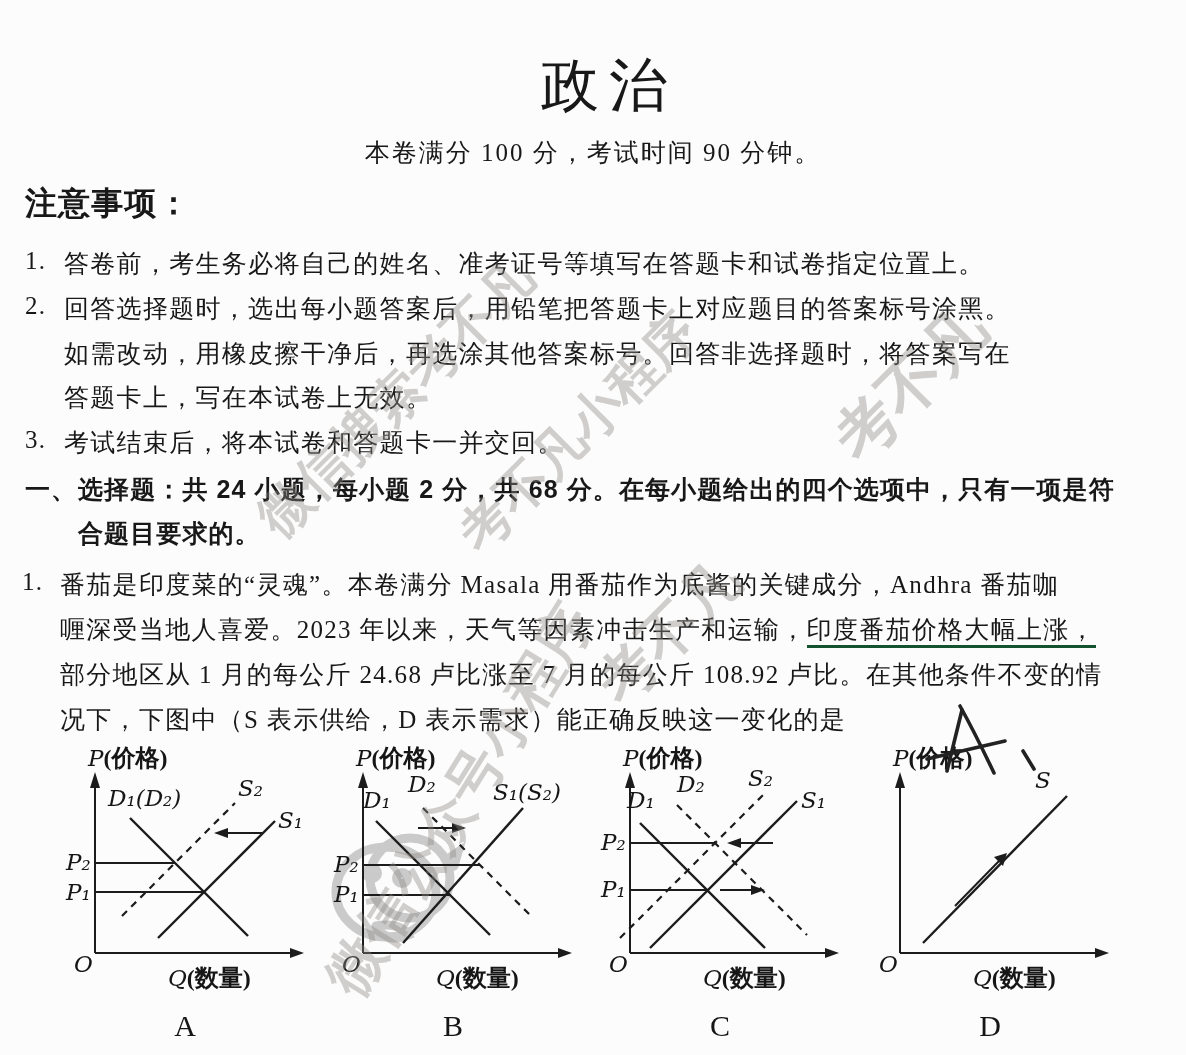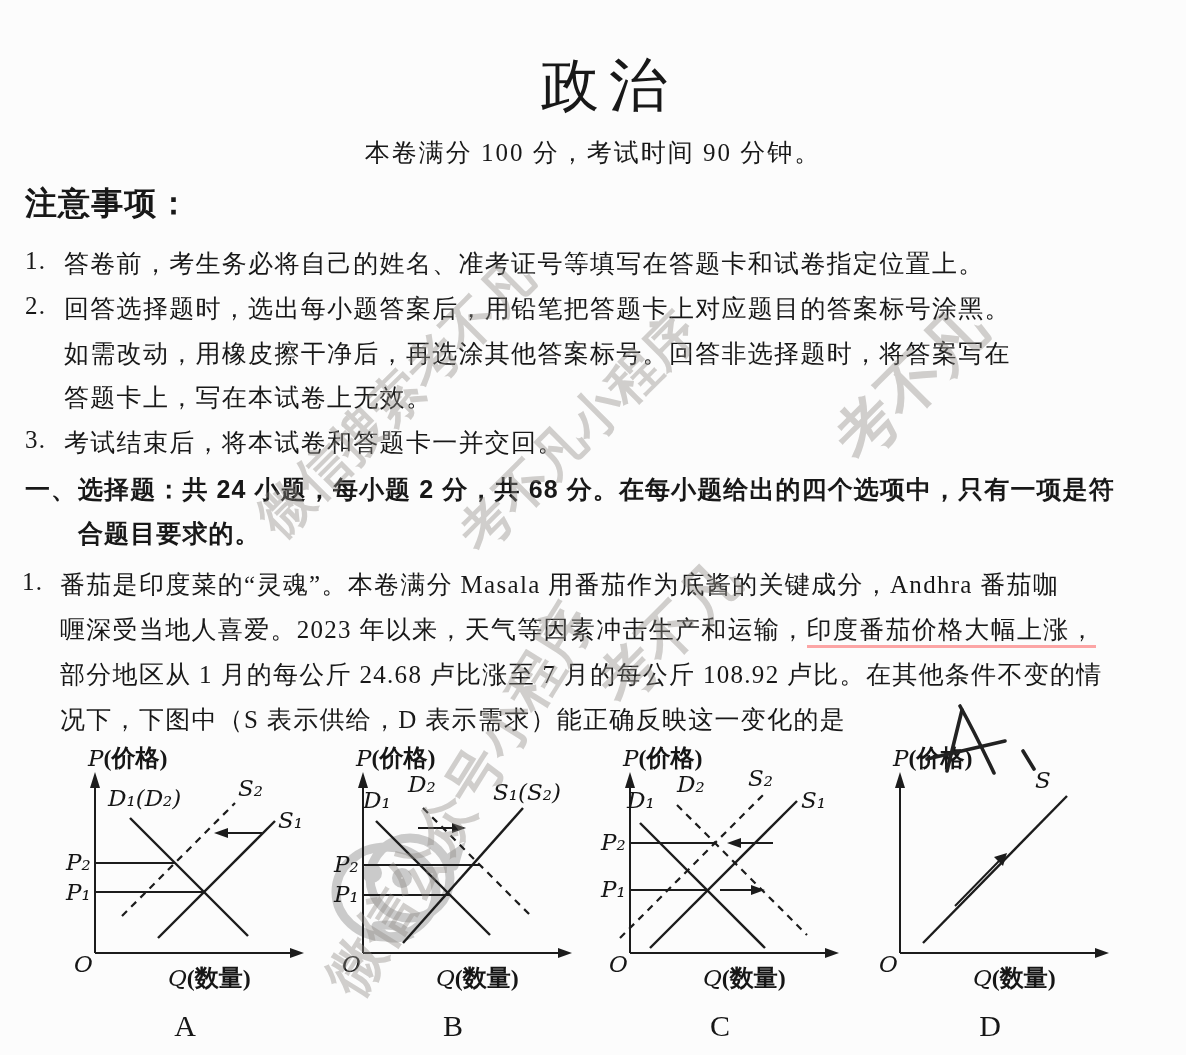--- a/index.html
+++ b/index.html
@@ -6,21 +6,21 @@
   body{
     width:1186px;height:1055px;position:relative;overflow:hidden;
     background:#fcfcfc;color:#181818;
     font-family:"Liberation Serif","DejaVu Serif",serif;
   }
   .abs{position:absolute;white-space:nowrap;}
   .line{font-size:25px;letter-spacing:1.3px;}
   .sansb{font-family:"Liberation Sans","DejaVu Sans",sans-serif;font-weight:700;font-size:25px;letter-spacing:1.1px;}
   .title{left:16px;top:8px;width:1186px;text-align:center;font-size:58px;font-weight:400;letter-spacing:10px;}
   .subtitle{left:0;top:136px;width:1186px;text-align:center;font-size:25px;font-weight:400;letter-spacing:2px;}
-  .uline{border-bottom:3px solid #fca5a5;padding-bottom:2px;}
+  .uline{border-bottom:3px solid #14532d;padding-bottom:2px;}
   .wm{position:absolute;font-family:"Liberation Sans","DejaVu Sans",sans-serif;font-weight:700;
       color:#8f8b86;opacity:.40;transform-origin:left center;pointer-events:none;z-index:5;}
   .w1{left:268px;top:492px;font-size:52px;transform:rotate(-45deg);}
   .w2{left:468px;top:508px;font-size:52px;transform:rotate(-45deg);}
   .w3{left:845px;top:408px;font-size:62px;transform:rotate(-45deg);}
   .w4{left:342px;top:952px;font-size:56px;transform:rotate(-58deg);}
   .w5{left:608px;top:655px;font-size:58px;transform:rotate(-45deg);}
   svg{position:absolute;overflow:visible;}
   .dline{stroke:#1c1c1c;stroke-width:2.4;fill:none;}
   .ddash{stroke:#1c1c1c;stroke-width:2.2;fill:none;stroke-dasharray:7 6;}

